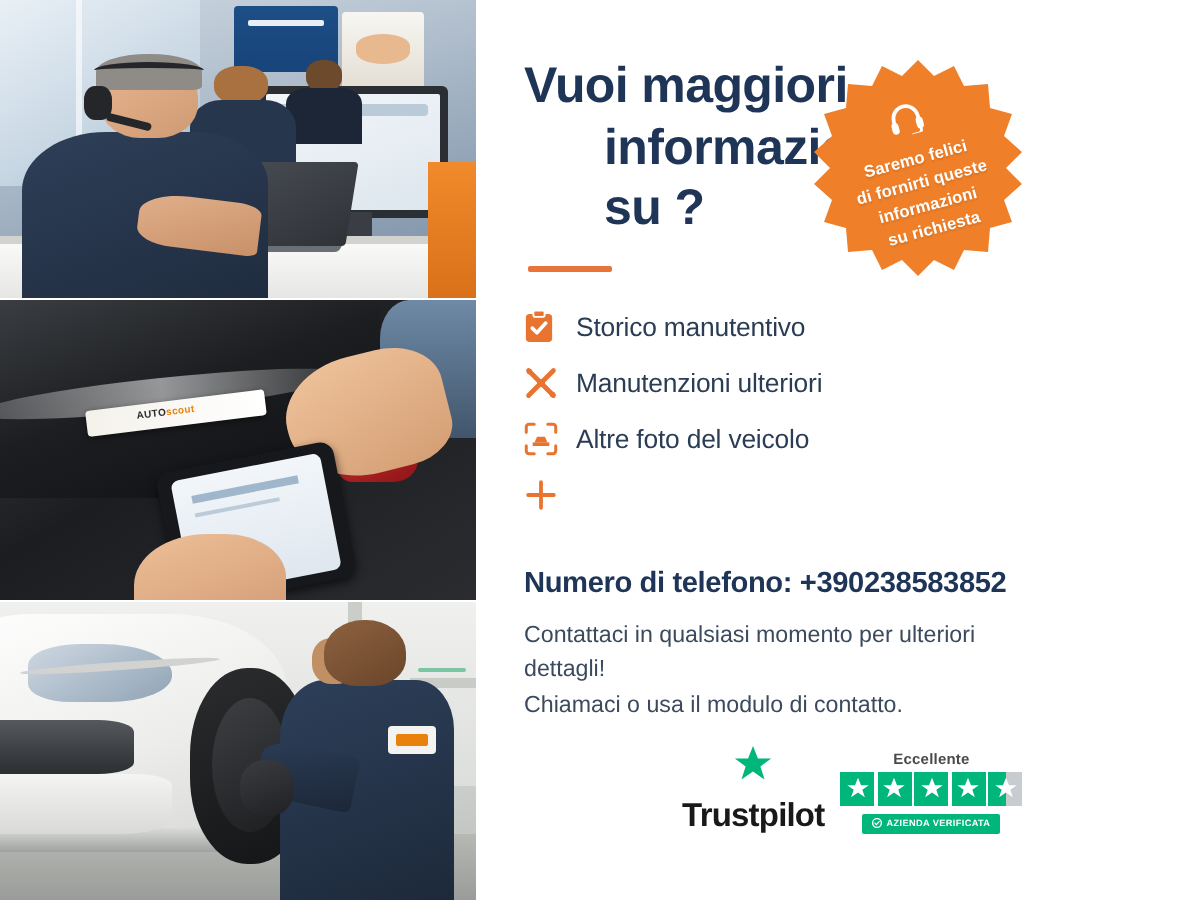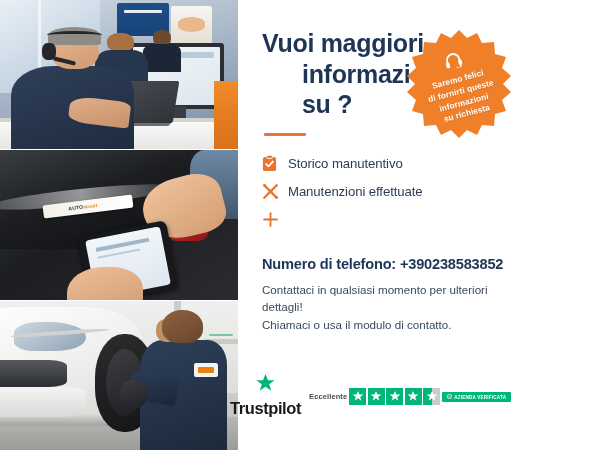--- a/index.html
+++ b/index.html
@@ -321,21 +321,21 @@
   #trustpilot {
     position: absolute;
     right: 14px; bottom: 32px;
     display: flex; align-items: center; gap: 8px;
   }
   #tp-logo { display:flex; align-items:center; gap:3px;flex-direction:column; }
   #tp-name {
     font-size: 16.5px; font-weight: bold; color: #191919;
     letter-spacing: -0.4px;
   }
-  #tp-right { display:flex; flex-direction:row; align-items:center; gap:2px; }
+  #tp-right { display:flex; flex-direction:column; align-items:center; gap:2px; }
   #tp-rating-word {
     font-size: 7.5px; font-weight: bold; color: #4a4a4a; letter-spacing: .1px;
   }
   #tp-stars { display:flex; gap:1.5px; }
   .tp-star {
     width: 17px; height: 17px;
     background: #00b67a;
     display:flex; align-items:center; justify-content:center;
   }
   .tp-star.half { background: linear-gradient(90deg,#00b67a 52%,#c8cbcf 52%); }
@@ -480,24 +480,37 @@
       <li class="feature">
         <span class="ico">
           <svg width="17" height="17" viewBox="0 0 18 18" aria-hidden="true">
             <path d="M2.4 2.4 L15.6 15.6" stroke="#e8742f" stroke-width="2.5" stroke-linecap="round"></path>
             <path d="M15.6 2.4 L2.4 15.6" stroke="#e8742f" stroke-width="2.5" stroke-linecap="round"></path>
             <circle cx="9" cy="9" r="2.1" fill="#e8742f"></circle>
             <circle cx="2.9" cy="2.9" r="1.5" fill="#e8742f"></circle>
             <circle cx="15.1" cy="15.1" r="1.5" fill="#e8742f"></circle>
           </svg>
         </span>
-        <span class="flabel">Manutenzioni effettuate</span>
+        <span class="flabel">Manutenzioni ulteriori</span>
       </li>
 
 
+      <li class="feature">
+        <span class="ico">
+          <svg width="17" height="17" viewBox="0 0 18 18" aria-hidden="true">
+            <path d="M1.2 5.4 V2.6 a1.4 1.4 0 0 1 1.4 -1.4 H5.4" fill="none" stroke="#e8742f" stroke-width="1.6" stroke-linecap="round"></path>
+            <path d="M12.6 1.2 H15.4 a1.4 1.4 0 0 1 1.4 1.4 V5.4" fill="none" stroke="#e8742f" stroke-width="1.6" stroke-linecap="round"></path>
+            <path d="M16.8 12.6 V15.4 a1.4 1.4 0 0 1 -1.4 1.4 H12.6" fill="none" stroke="#e8742f" stroke-width="1.6" stroke-linecap="round"></path>
+            <path d="M5.4 16.8 H2.6 a1.4 1.4 0 0 1 -1.4 -1.4 V12.6" fill="none" stroke="#e8742f" stroke-width="1.6" stroke-linecap="round"></path>
+            <path d="M4.6 10.8 h8.8 v1.9 h-8.8 z" fill="#e8742f"></path>
+            <path d="M5.6 10.8 l1.3 -3 h4.2 l1.3 3 z" fill="#e8742f"></path>
+          </svg>
+        </span>
+        <span class="flabel">Altre foto del veicolo</span>
+      </li>
 
       <li class="feature">
         <span class="ico">
           <svg width="17" height="17" viewBox="0 0 18 18" aria-hidden="true">
             <path d="M9 2.2 V15.8 M2.2 9 H15.8" stroke="#e8742f" stroke-width="2" stroke-linecap="round"></path>
           </svg>
         </span>
       </li>
 
     </ul>

